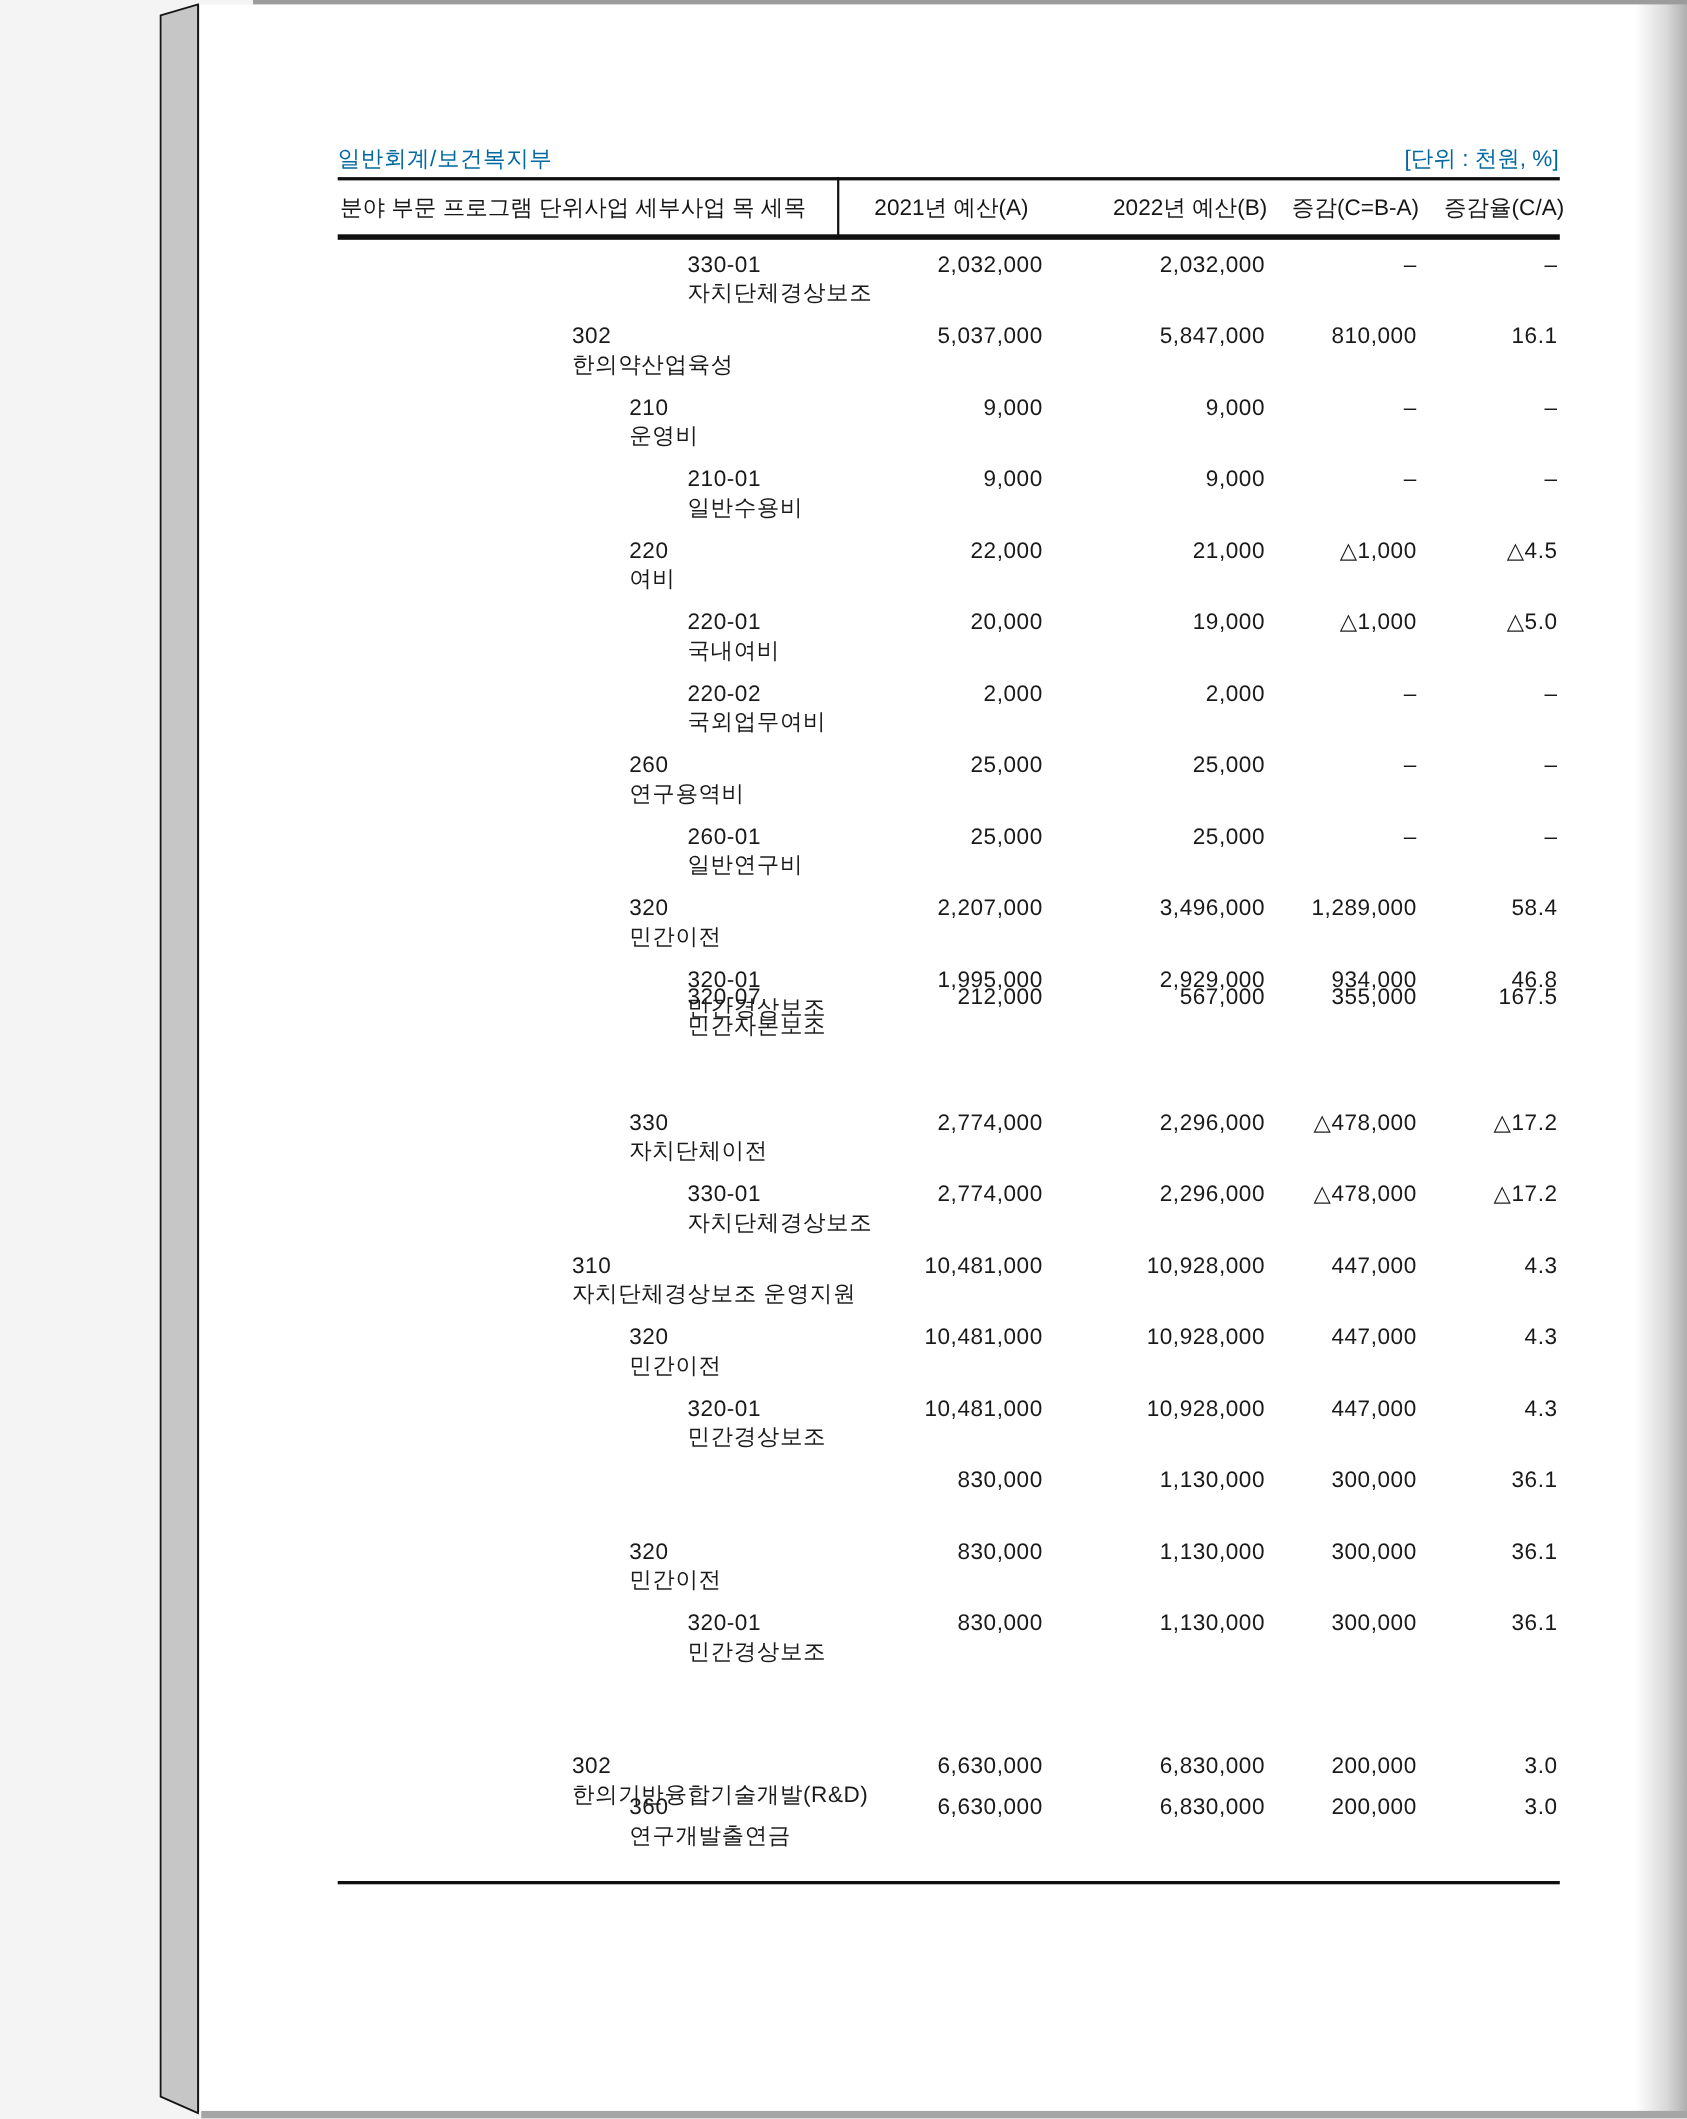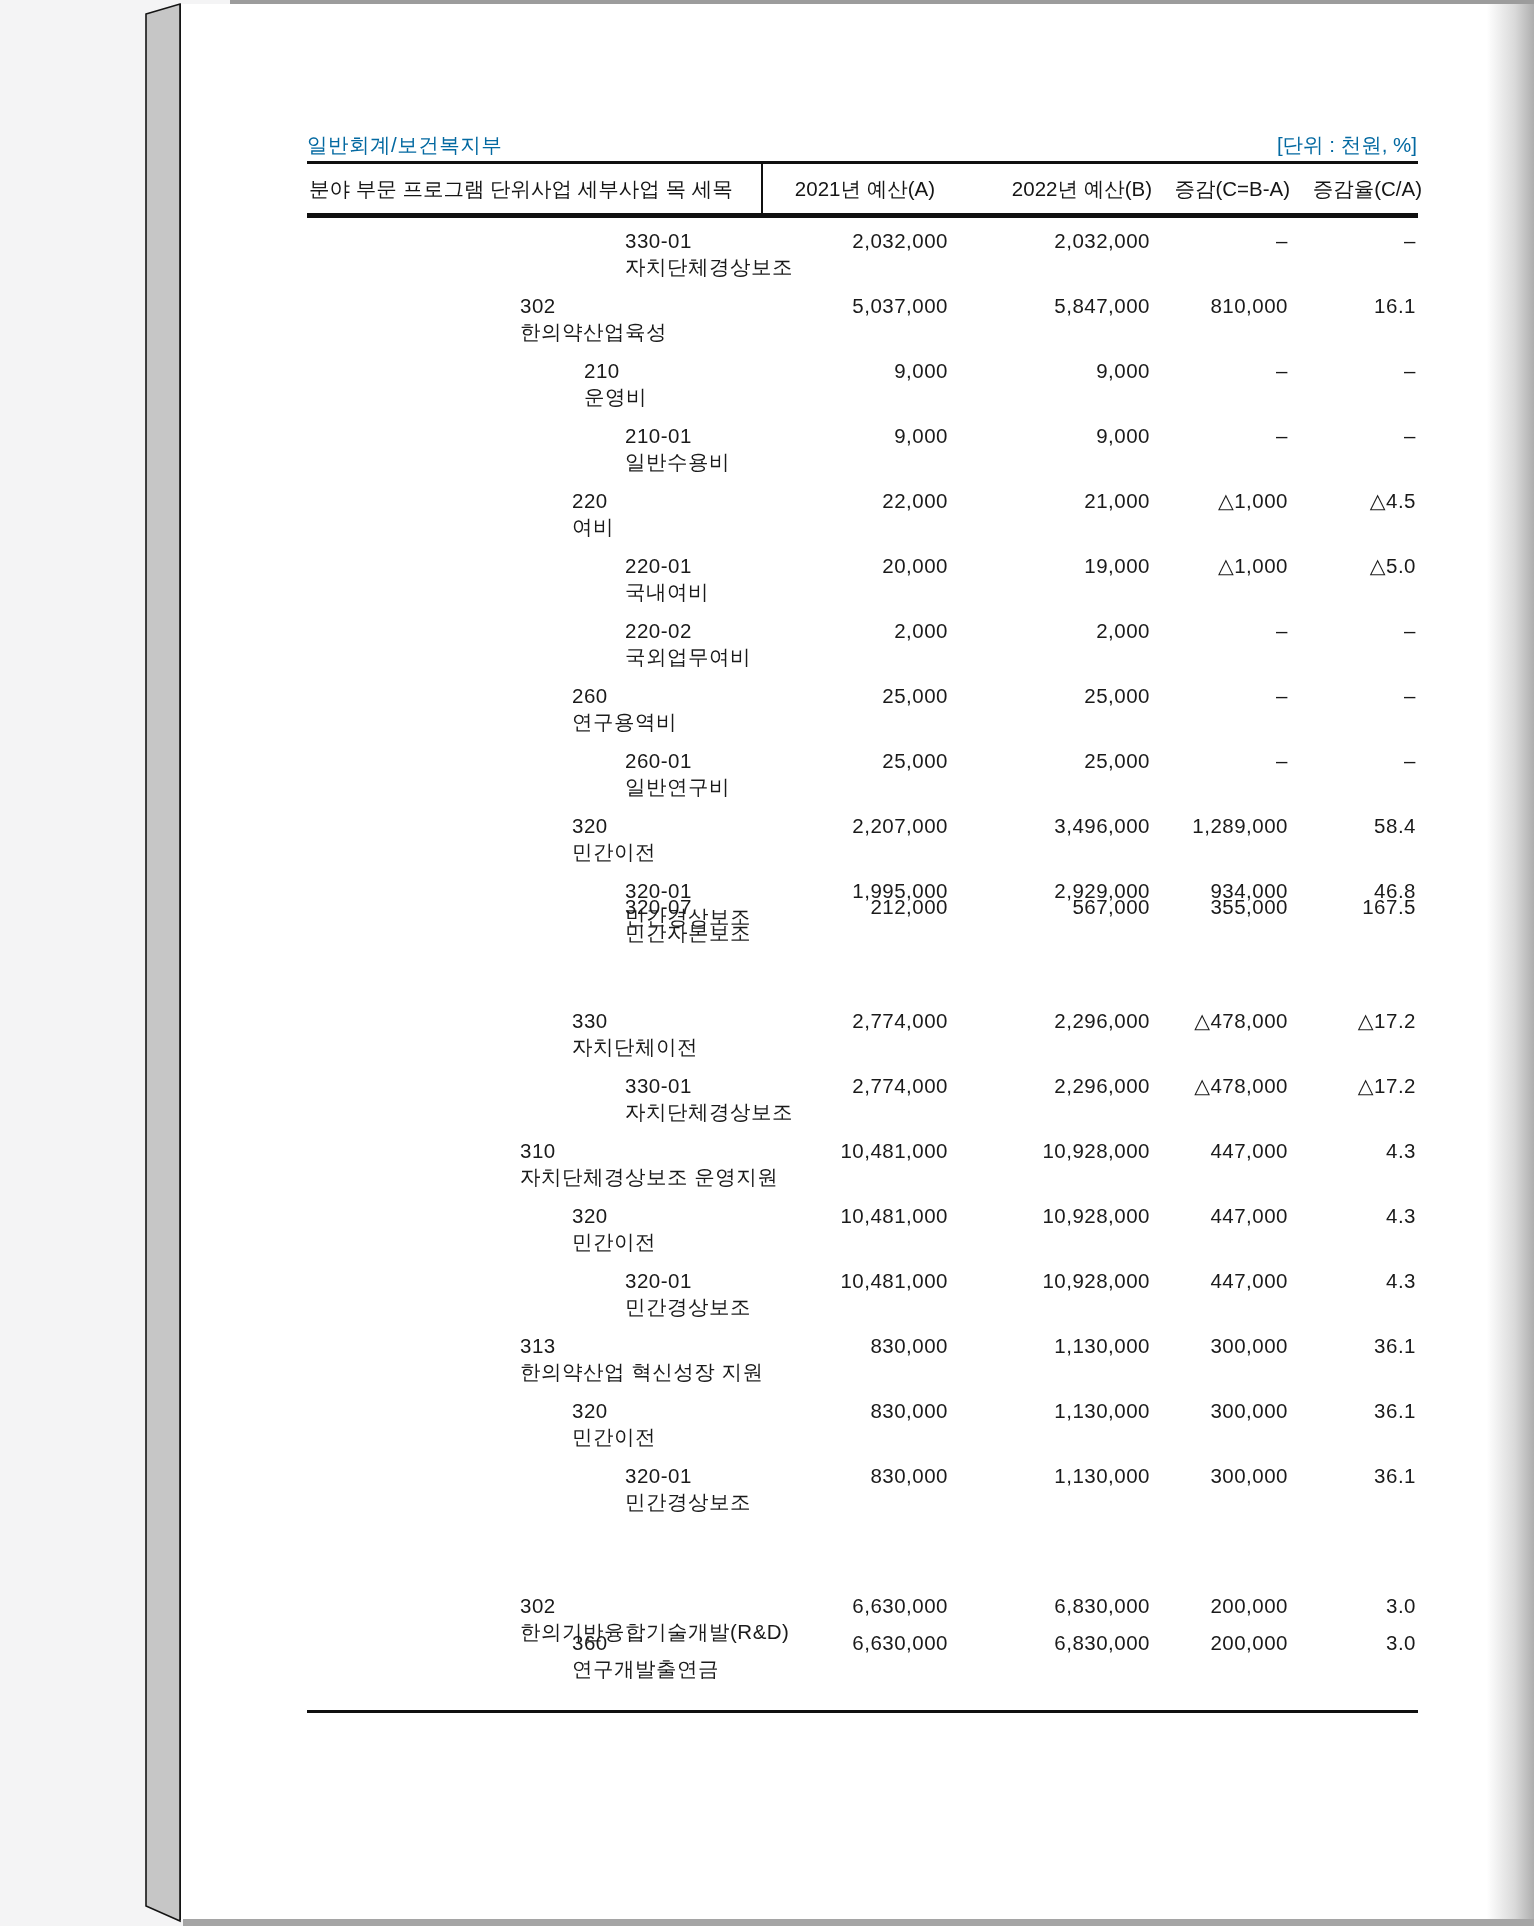--- a/index.html
+++ b/index.html
@@ -103,21 +103,21 @@
     <div class="item" style="left: 520px;">
       <div class="code">302</div>
       <div class="iname">한의약산업육성</div>
     </div>
     <div class="cell a">5,037,000</div>
     <div class="cell b">5,847,000</div>
     <div class="cell c">810,000</div>
     <div class="cell d">16.1</div>
   </div>
       <div class="row" style="top: 358px;">
-    <div class="item" style="left: 572px; margin-left: 12px;">
+    <div class="item" style="left: 572px;">
       <div class="code">210</div>
       <div class="iname">운영비</div>
     </div>
     <div class="cell a">9,000</div>
     <div class="cell b">9,000</div>
     <div class="cell c">–</div>
     <div class="cell d">–</div>
   </div>
       <div class="row" style="top: 423px;">
     <div class="item" style="left: 625px;">
@@ -253,24 +253,20 @@
     <div class="item" style="left: 625px;">
       <div class="code">320-01</div>
       <div class="iname">민간경상보조</div>
     </div>
     <div class="cell a">10,481,000</div>
     <div class="cell b">10,928,000</div>
     <div class="cell c">447,000</div>
     <div class="cell d">4.3</div>
   </div>
       <div class="row" style="top: 1333px;">
-    <div class="item" style="left: 520px;">
-      <div class="code">313</div>
-      <div class="iname">한의약산업 혁신성장 지원</div>
-    </div>
     <div class="cell a">830,000</div>
     <div class="cell b">1,130,000</div>
     <div class="cell c">300,000</div>
     <div class="cell d">36.1</div>
   </div>
       <div class="row" style="top: 1398px;">
     <div class="item" style="left: 572px;">
       <div class="code">320</div>
       <div class="iname">민간이전</div>
     </div>

